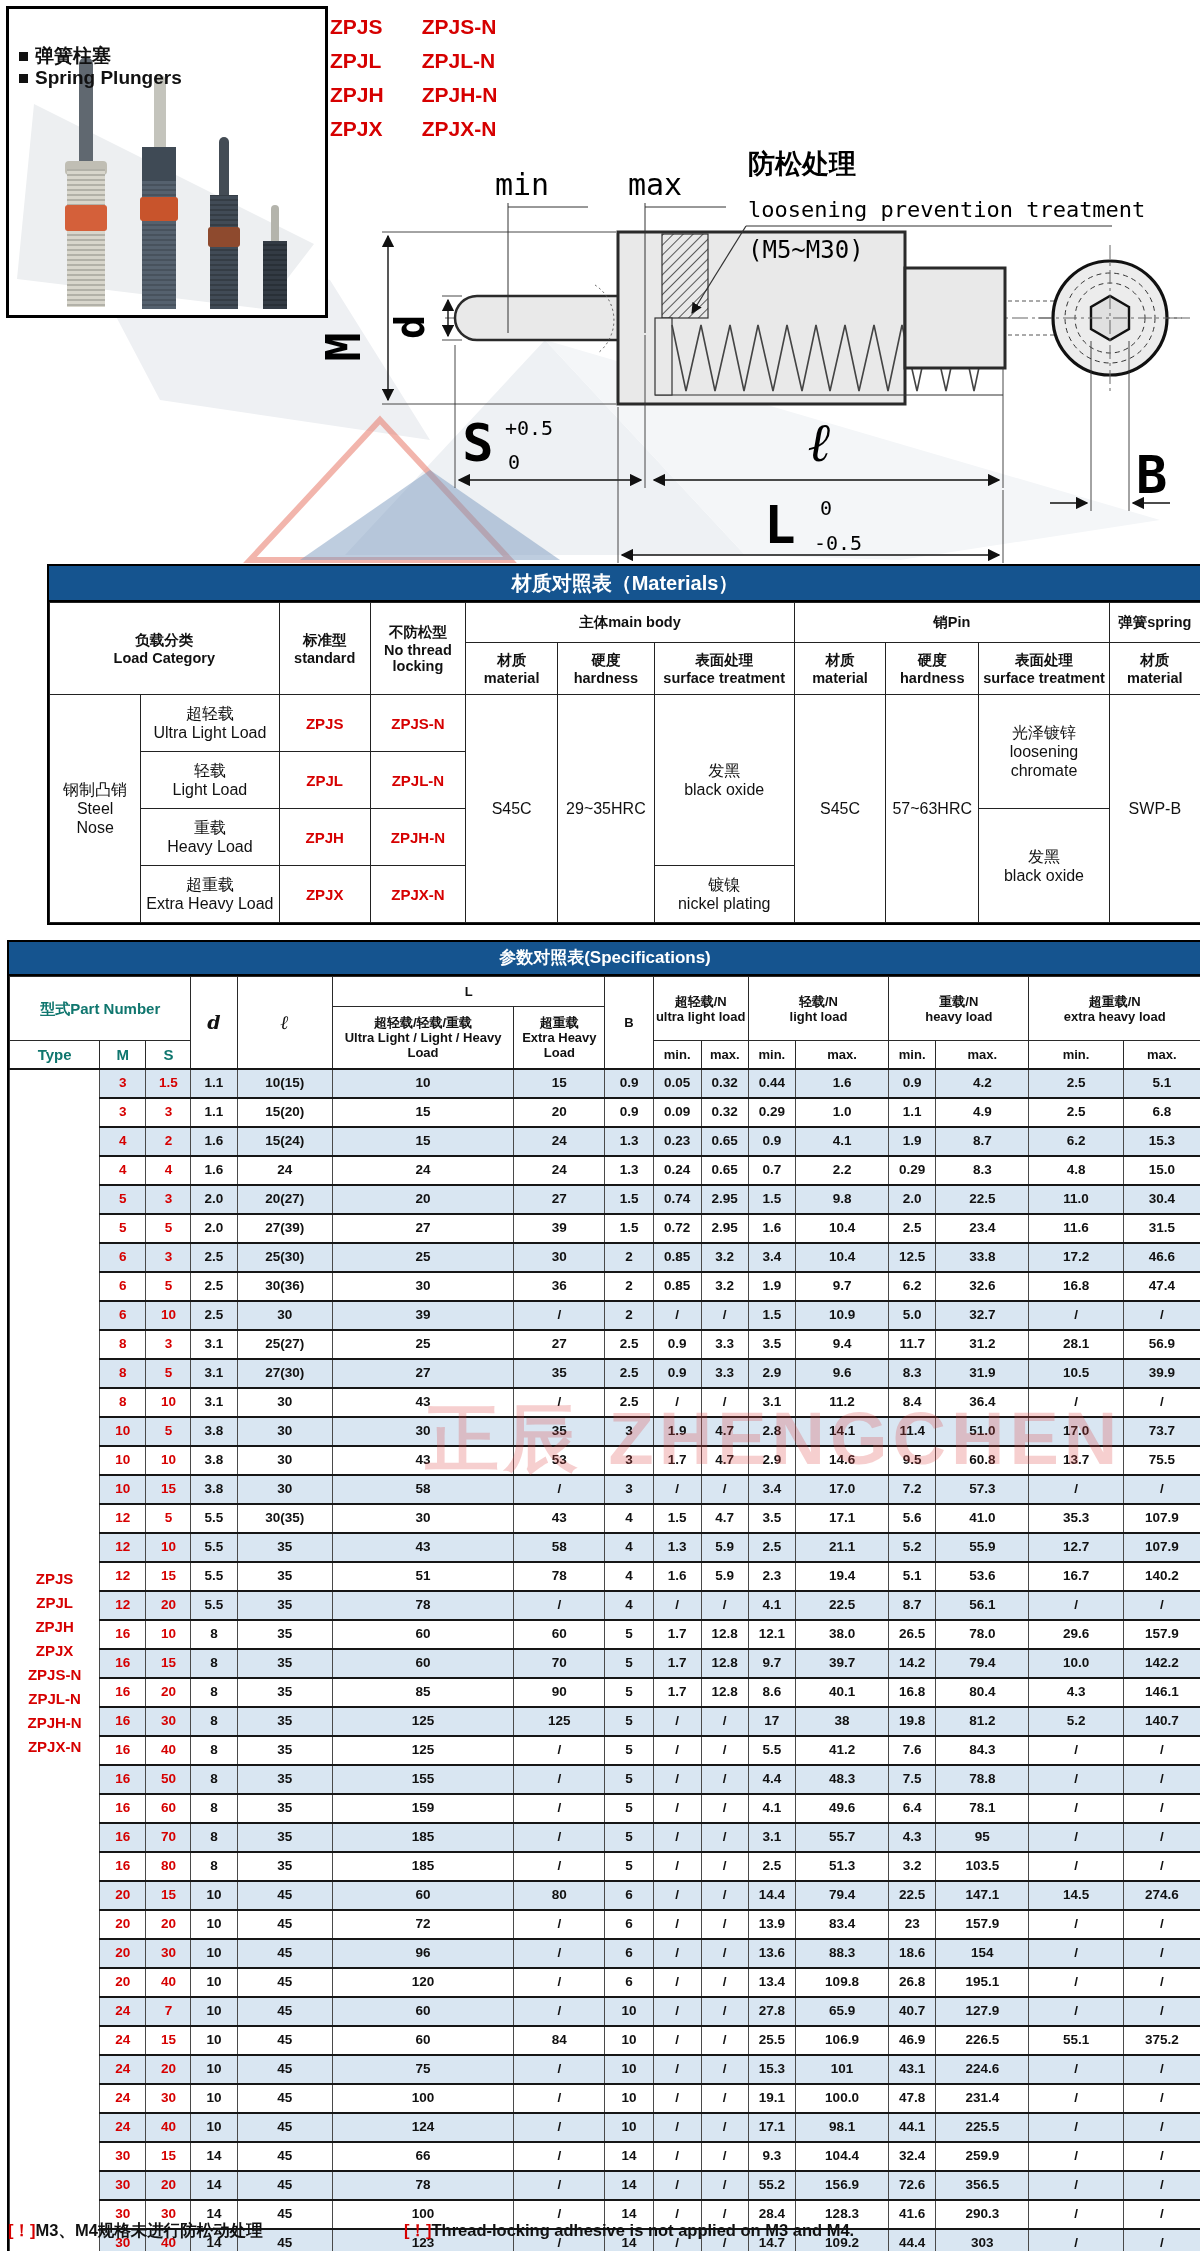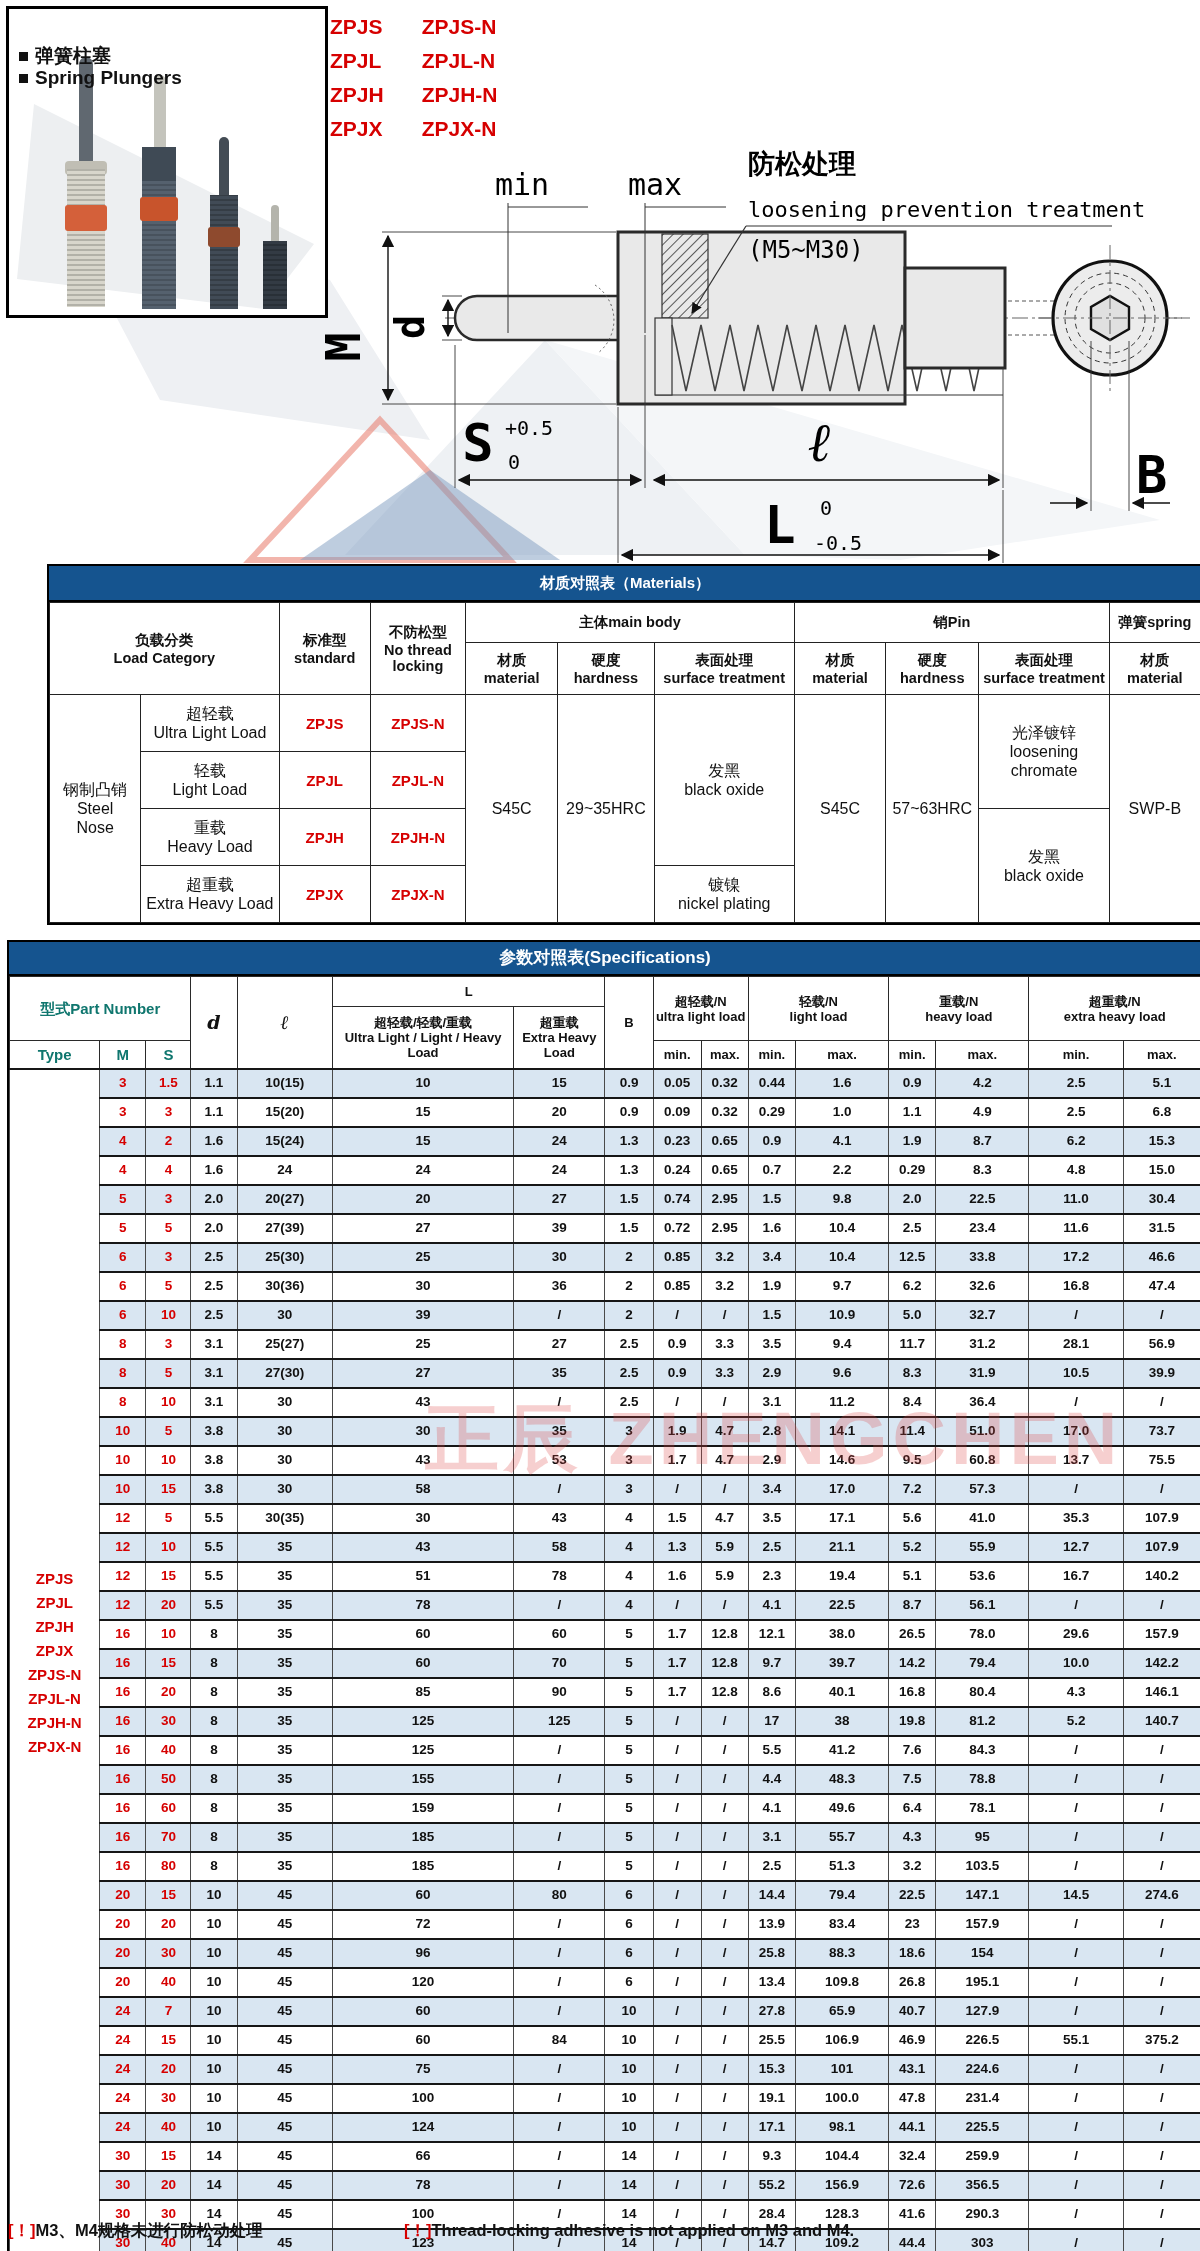--- a/index.html
+++ b/index.html
@@ -21,21 +21,21 @@
             font-size:74px;font-weight:bold;letter-spacing:5px;color:rgba(222,70,70,0.26);white-space:nowrap;}
   
   .drawing{position:absolute;left:0;top:95px;z-index:2;}
   
   .tbl-wrap{position:absolute;border:2px solid #000;background:#fff;z-index:4;}
   .tbl-title{background:#15548f;color:#fff;font-weight:bold;text-align:center;border-bottom:2px solid #000;}
   table{border-collapse:collapse;width:100%;table-layout:fixed;}
   th,td{white-space:pre-line;text-align:center;vertical-align:middle;padding:0 2px;}
   
   .mat-wrap{left:47px;top:564px;width:1152px;}
-  .mat-wrap .tbl-title{height:34px;line-height:34px;font-size:15px;}
+  .mat-wrap .tbl-title{height:34px;line-height:34px;font-size:20px;}
   .mat-tbl th{border:1px solid #222;font-size:14.5px;font-weight:bold;background:#fff;}
   .mat-tbl td{border:1px solid #222;font-size:16px;line-height:19px;}
   .mat-tbl .h1{height:40px;} .mat-tbl .h2{height:52px;} .mat-tbl .br{height:57px;}
   .mat-tbl .pn{color:#d60000;font-weight:bold;font-size:15px;}
   
   .spec-wrap{left:7px;top:940px;width:1192px;}
   .spec-wrap .tbl-title{height:32px;line-height:32px;font-size:17px;}
   .spec-tbl th{border:1px solid #2a2a2a;font-size:13px;font-weight:bold;background:#fff;line-height:15px;}
   .spec-tbl .hr1{height:30px;} .spec-tbl .hr2{height:34px;} .spec-tbl .hr3{height:28px;}
   .spec-tbl .red{color:#0f766e;font-size:15px;}
@@ -914,21 +914,21 @@
   <tr>
     <td class="c-ms">20</td>
     <td class="c-ms">30</td>
     <td>10</td>
     <td>45</td>
     <td>96</td>
     <td>/</td>
     <td>6</td>
     <td>/</td>
     <td>/</td>
-    <td>25.8</td>
+    <td>13.6</td>
     <td>88.3</td>
     <td>18.6</td>
     <td>154</td>
     <td>/</td>
     <td>/</td>
   </tr>
 
   <tr>
     <td class="c-ms">20</td>
     <td class="c-ms">40</td>

